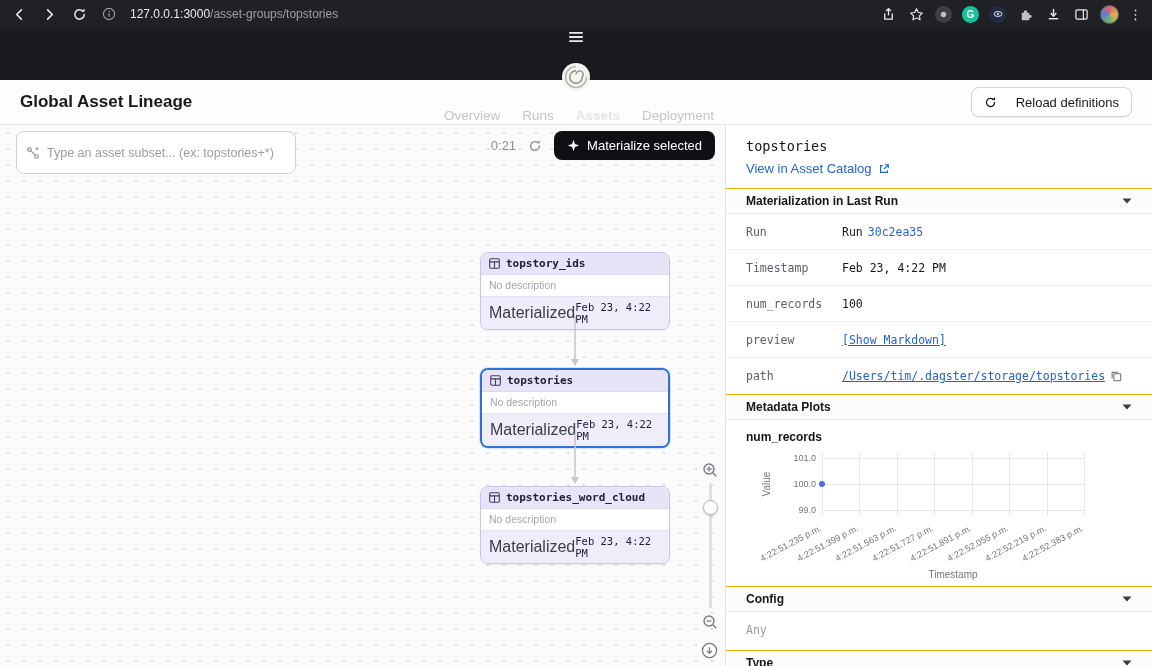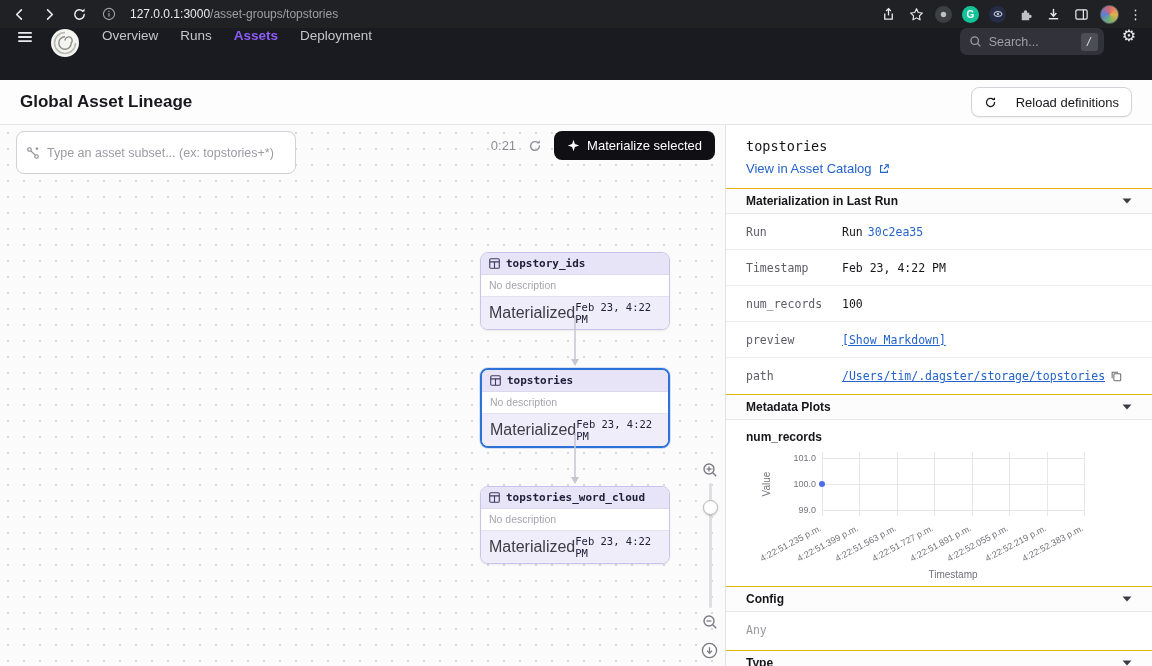--- a/index.html
+++ b/index.html
@@ -13,24 +13,24 @@
   .url { font-size:12px; color:#e8eaed; flex:1; display:flex; gap:0; align-items:center; white-space:nowrap; overflow:hidden; }
   .url .path { color:#9aa0a6; }
   .b-right { display:flex; align-items:center; gap:10px; }
   .ext-circle { width:17px; height:17px; border-radius:50%; display:flex; align-items:center; justify-content:center;
     font-size:10px; font-weight:700; color:#fff; }
   .avatar { width:19px; height:19px; border-radius:50%;
     background:conic-gradient(#d96570,#e2b24a,#6fb36b,#5c7fd6,#d96570); border:1px solid #5f6368; }
   .menu-dots { color:#e8eaed; font-size:13px; line-height:1; }
 
   
-  .app-header { height:52px; background:#1a1b20; display:flex; align-items:flex-start; padding:0 16px; gap:16px; }
+  .app-header { height:52px; background:#1a1b20; display:flex; align-items:center; padding:0 16px; gap:16px;flex-direction:column; }
   .nav-items { display:flex; gap:22px; margin-left:6px; }
   .nav-item { font-size:13.5px; color:#c4c5cb; text-decoration:none; cursor:pointer; }
-  .nav-item.active { color:#8b5cf6; font-weight:700; }
+  .nav-item.active { color:#e5e5e5; font-weight:700; }
   .search-pill { margin-left:auto; width:144px; height:27px; background:#32333a; border-radius:7px;
     display:flex; align-items:center; padding:0 6px 0 9px; gap:7px; }
   .search-pill .ph { flex:1; font-size:12.5px; color:#9aa0a6; }
   .slash-badge { width:17px; height:18px; background:#4c4e56; border-radius:3px; color:#d7d8dc;
     font-size:11px; display:flex; align-items:center; justify-content:center; font-family:"DejaVu Sans Mono",monospace; }
   .gear { color:#e8eaed; font-size:16px; line-height:1; margin-left:2px; }
 
   
   .title-bar { height:45px; background:#fdfdfe; border-bottom:1px solid #e4e4e7; display:flex;
     align-items:center; padding:0 20px; }

